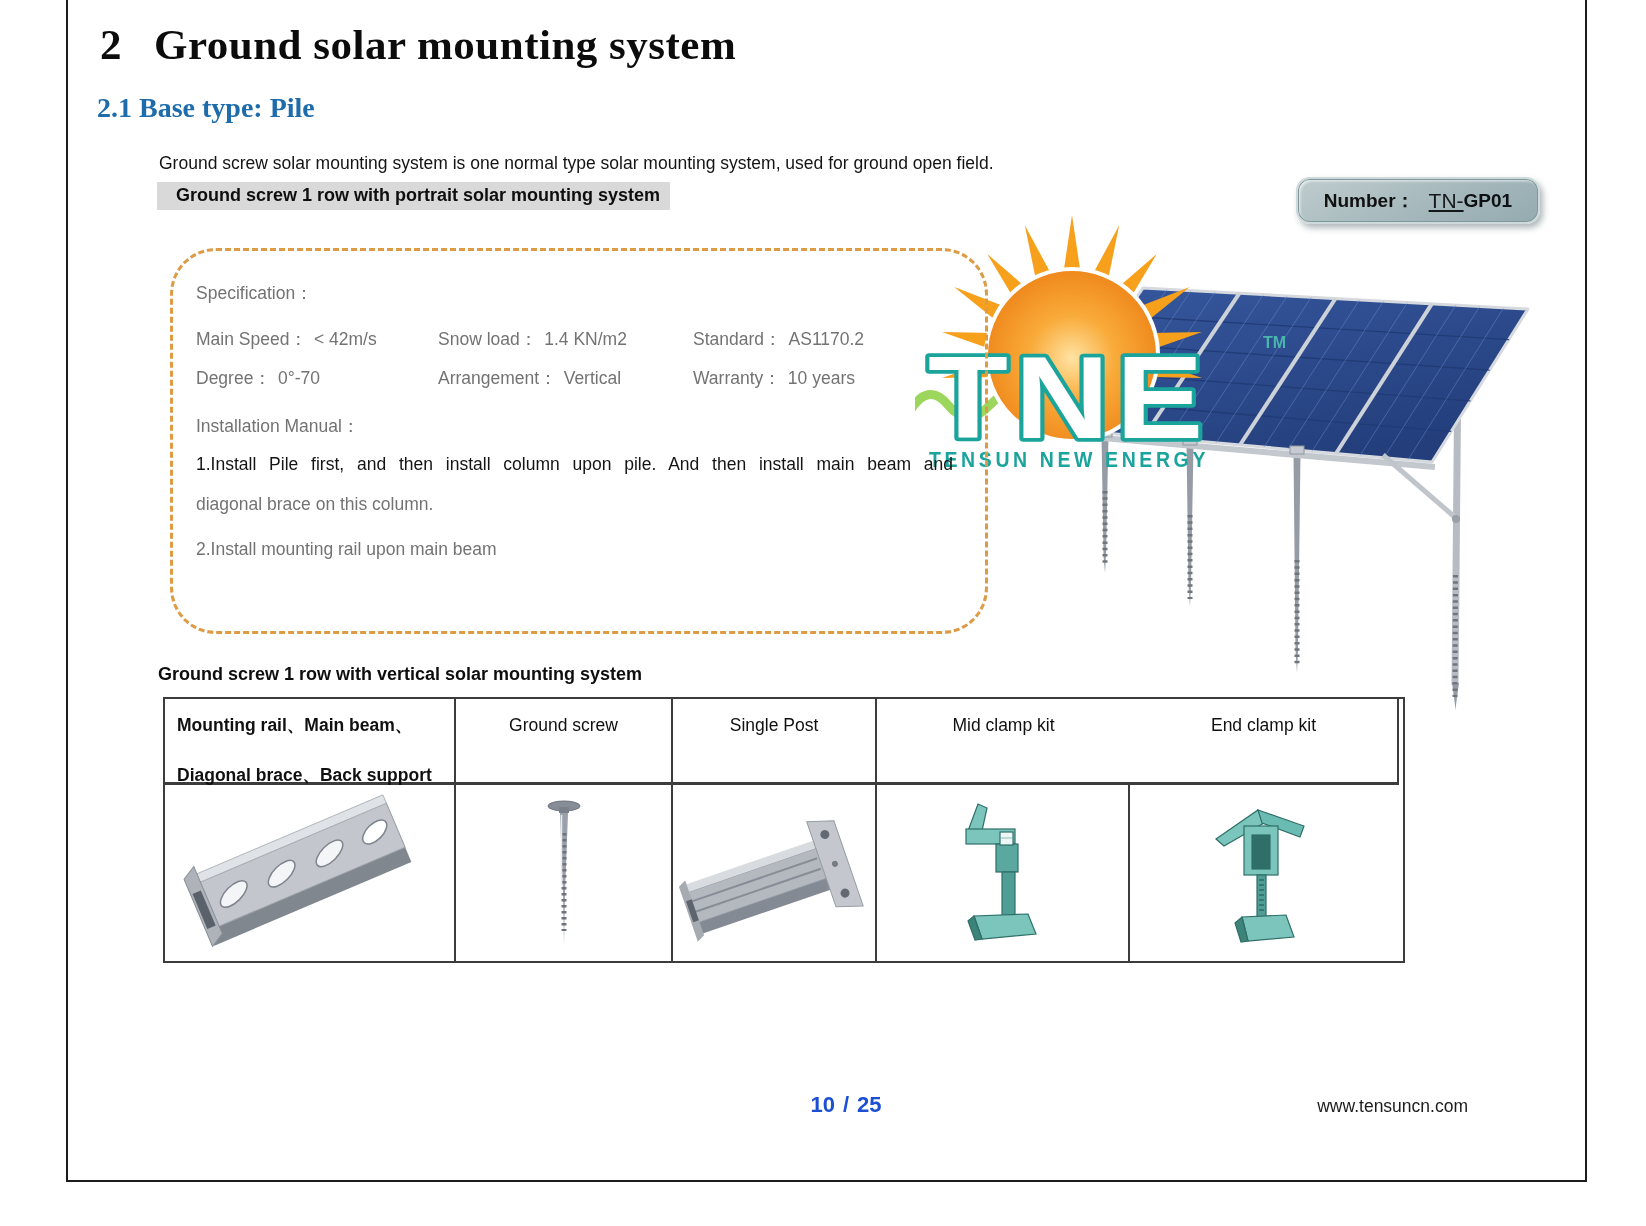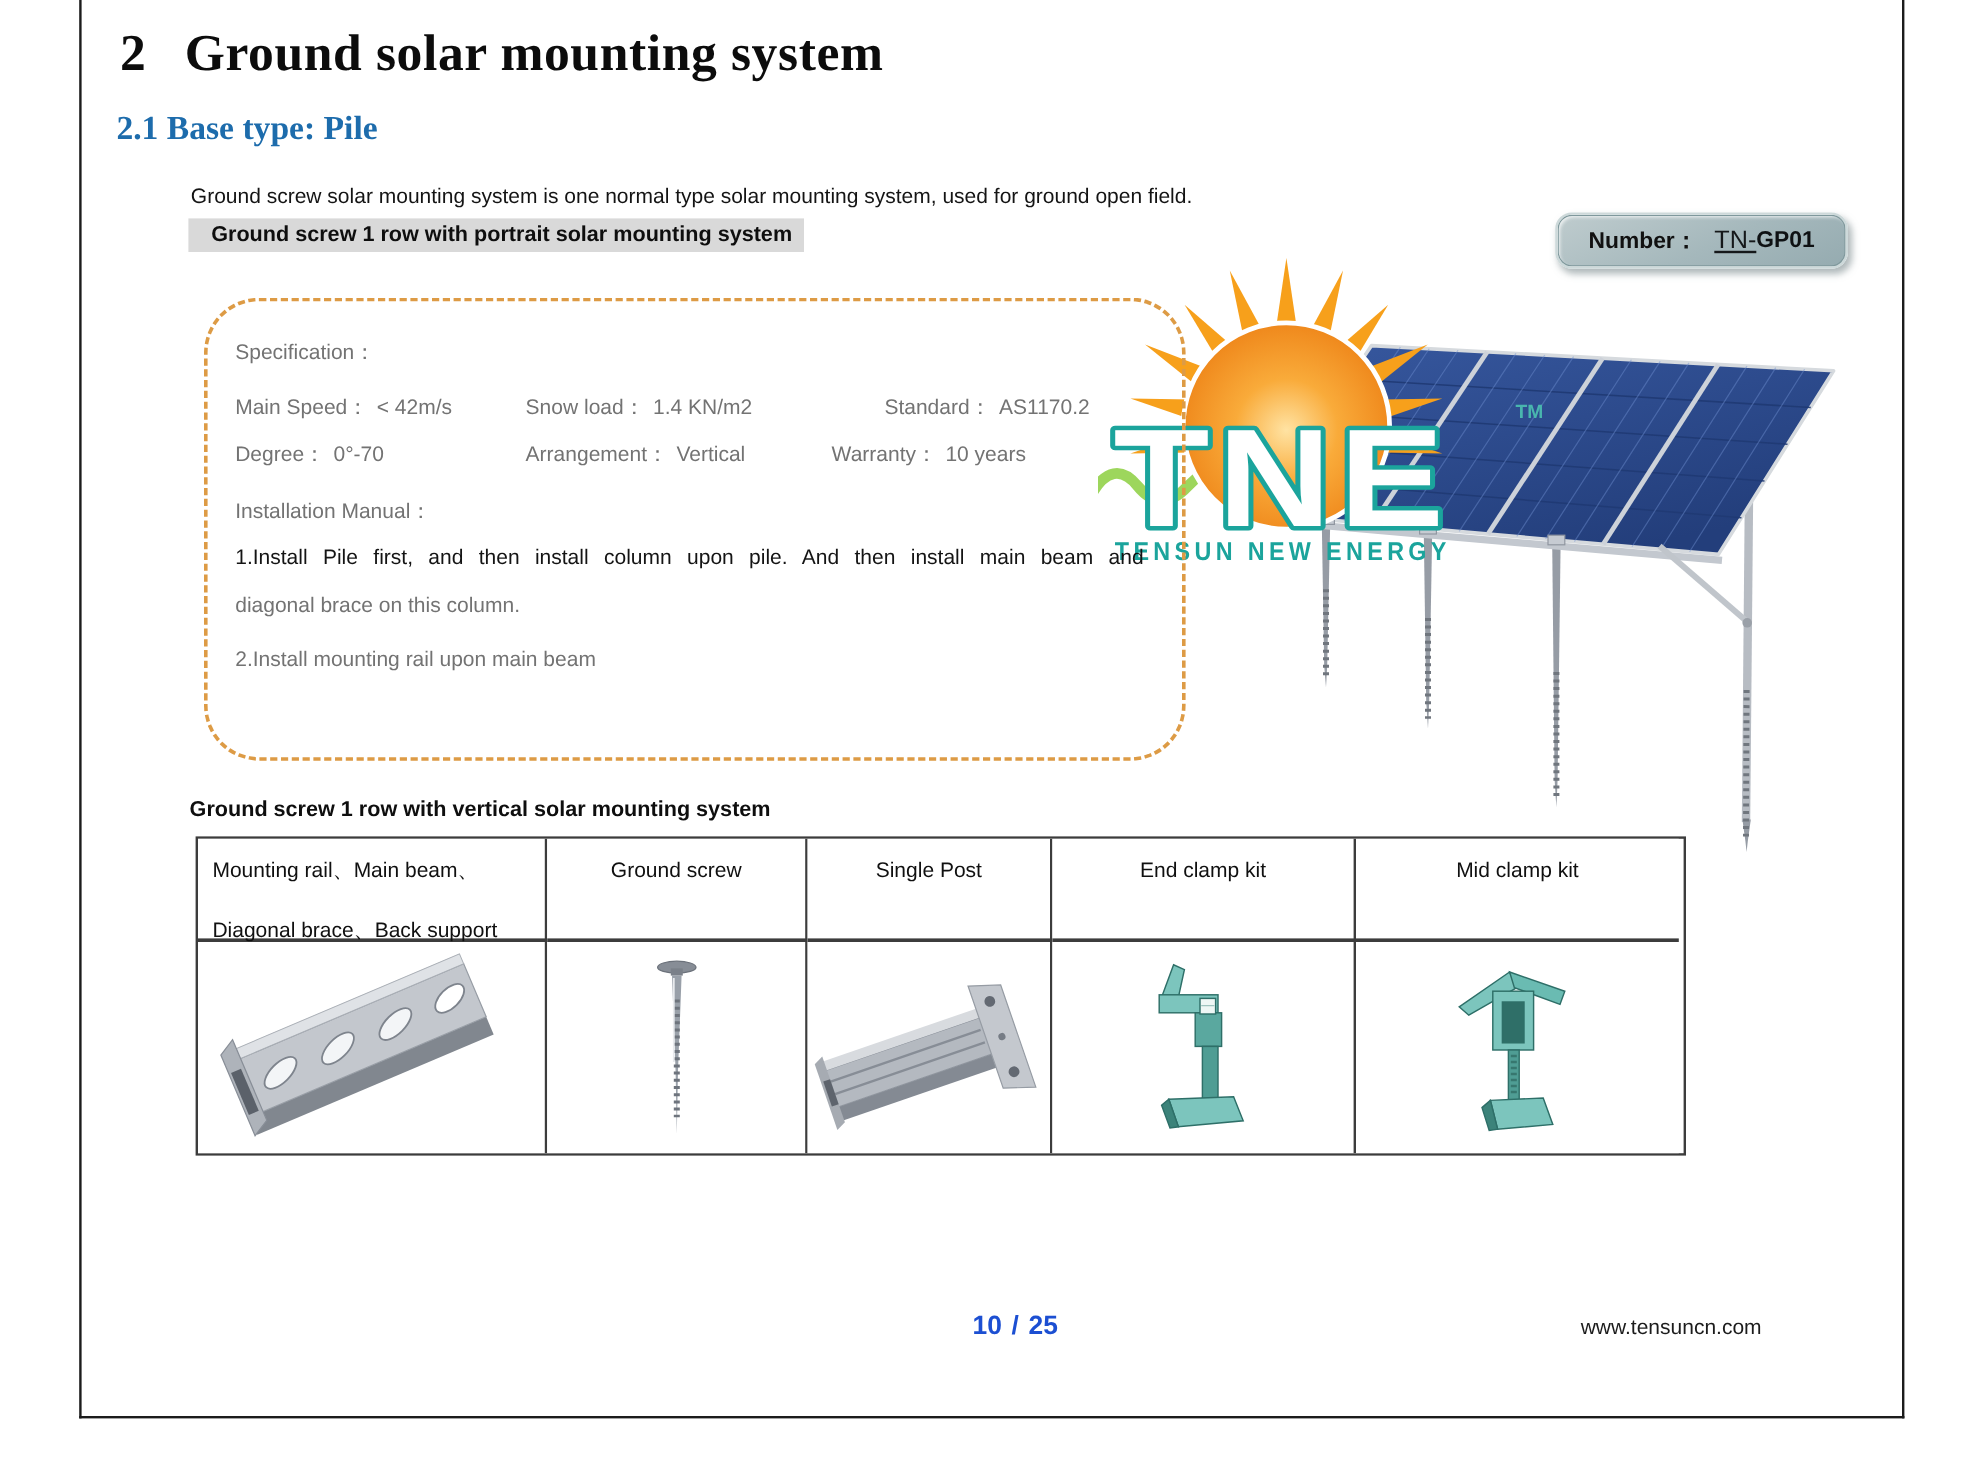--- a/index.html
+++ b/index.html
@@ -49,21 +49,21 @@
     text-align:justify;text-align-last:justify;white-space:nowrap;
   }
   
   .ptable{
     left:163px;top:697px;width:1238px;border:2px solid #3c3c3c;
     display:grid;grid-template-columns:291px 217px 204px 253px 269px;grid-template-rows:86px 176px;
     background:#fff;z-index:4;
   }
   .th,.td{border-right:2px solid #3c3c3c;box-sizing:border-box;background:#fff;}
   .th{border-bottom:3px solid #3c3c3c;font-size:17.5px;color:#101010;text-align:center;padding-top:16px;}
-  .th.first{text-align:left;padding:14px 8px 0 12px;}
+  .th.first{text-align:left;padding:14px 8px 0 12px;font-weight:bold;}
   .th.first .l2{margin-top:26px;}
   .th.last,.td.last{border-right:none;}
   .td{display:flex;align-items:center;justify-content:center;}
   
   .pageno{left:758px;top:1092px;width:176px;text-align:center;color:#1c4fd2;font-weight:bold;font-size:22px;white-space:nowrap;}
   .pageno .sp{margin:0 8px;}
   .website{left:1230px;top:1096px;width:238px;text-align:right;font-size:17.5px;color:#1c1c1c;white-space:nowrap;}
   .illus{left:915px;top:215px;z-index:2;pointer-events:none;}
 </style>
 </head>
@@ -84,21 +84,21 @@
   <span class="lbl">Number：</span>
   <span class="pre">TN-</span>
   <span class="mod">GP01</span>
 </div>
 
 <div class="abs spec-box">
   <div class="t" style="left:23px;top:30px;">Specification：</div>
 
   <div class="t" style="left:23px;top:76px;"><span>Main Speed：</span><span class="v">&lt; 42m/s</span></div>
   <div class="t" style="left:265px;top:76px;"><span>Snow load：</span><span class="v">1.4 KN/m2</span></div>
-  <div class="t" style="left:520px;top:76px;margin-left:44px;"><span>Standard：</span><span class="v">AS1170.2</span></div>
+  <div class="t" style="left:520px;top:76px;"><span>Standard：</span><span class="v">AS1170.2</span></div>
 
   <div class="t" style="left:23px;top:115px;"><span>Degree：</span><span class="v">0°-70</span></div>
   <div class="t" style="left:265px;top:115px;"><span>Arrangement：</span><span class="v">Vertical</span></div>
   <div class="t" style="left:520px;top:115px;"><span>Warranty：</span><span class="v">10 years</span></div>
 
   <div class="t" style="left:23px;top:163px;">Installation Manual：</div>
   <div class="justline">1.Install Pile first, and then install column upon pile. And then install main beam and</div>
   <div class="t" style="left:23px;top:243px;">diagonal brace on this column.</div>
   <div class="t" style="left:23px;top:288px;">2.Install mounting rail upon main beam</div>
 </div>
@@ -219,22 +219,22 @@
 
 <div class="abs subtitle2">Ground screw 1 row with vertical solar mounting system</div>
 
 <div class="abs ptable">
   <div class="th first">
     <div>Mounting rail、Main beam、</div>
     <div class="l2">Diagonal brace、Back support</div>
   </div>
   <div class="th">Ground screw</div>
   <div class="th">Single Post</div>
+  <div class="th last">Mid clamp kit</div>
   <div class="th">End clamp kit</div>
-  <div class="th last">Mid clamp kit</div>
 
   <div class="td">
     <svg width="256" height="160" viewBox="0 0 256 160">
       <g transform="translate(16,114) rotate(-23)">
         <rect x="0" y="26" width="214" height="16" fill="#81878f"></rect>
         <rect x="0" y="-22" width="214" height="48" fill="#c3c7cd" stroke="#979da5" stroke-width="1"></rect>
         <rect x="0" y="-31" width="214" height="9" fill="#dfe2e6" stroke="#a9aeb5" stroke-width="0.8"></rect>
         <ellipse cx="38" cy="2" rx="17" ry="8" transform="rotate(-22 38 2)" fill="#f3f5f7" stroke="#7e848d" stroke-width="1.5"></ellipse>
         <ellipse cx="90" cy="2" rx="17" ry="8" transform="rotate(-22 90 2)" fill="#f3f5f7" stroke="#7e848d" stroke-width="1.5"></ellipse>
         <ellipse cx="142" cy="2" rx="17" ry="8" transform="rotate(-22 142 2)" fill="#f3f5f7" stroke="#7e848d" stroke-width="1.5"></ellipse>

